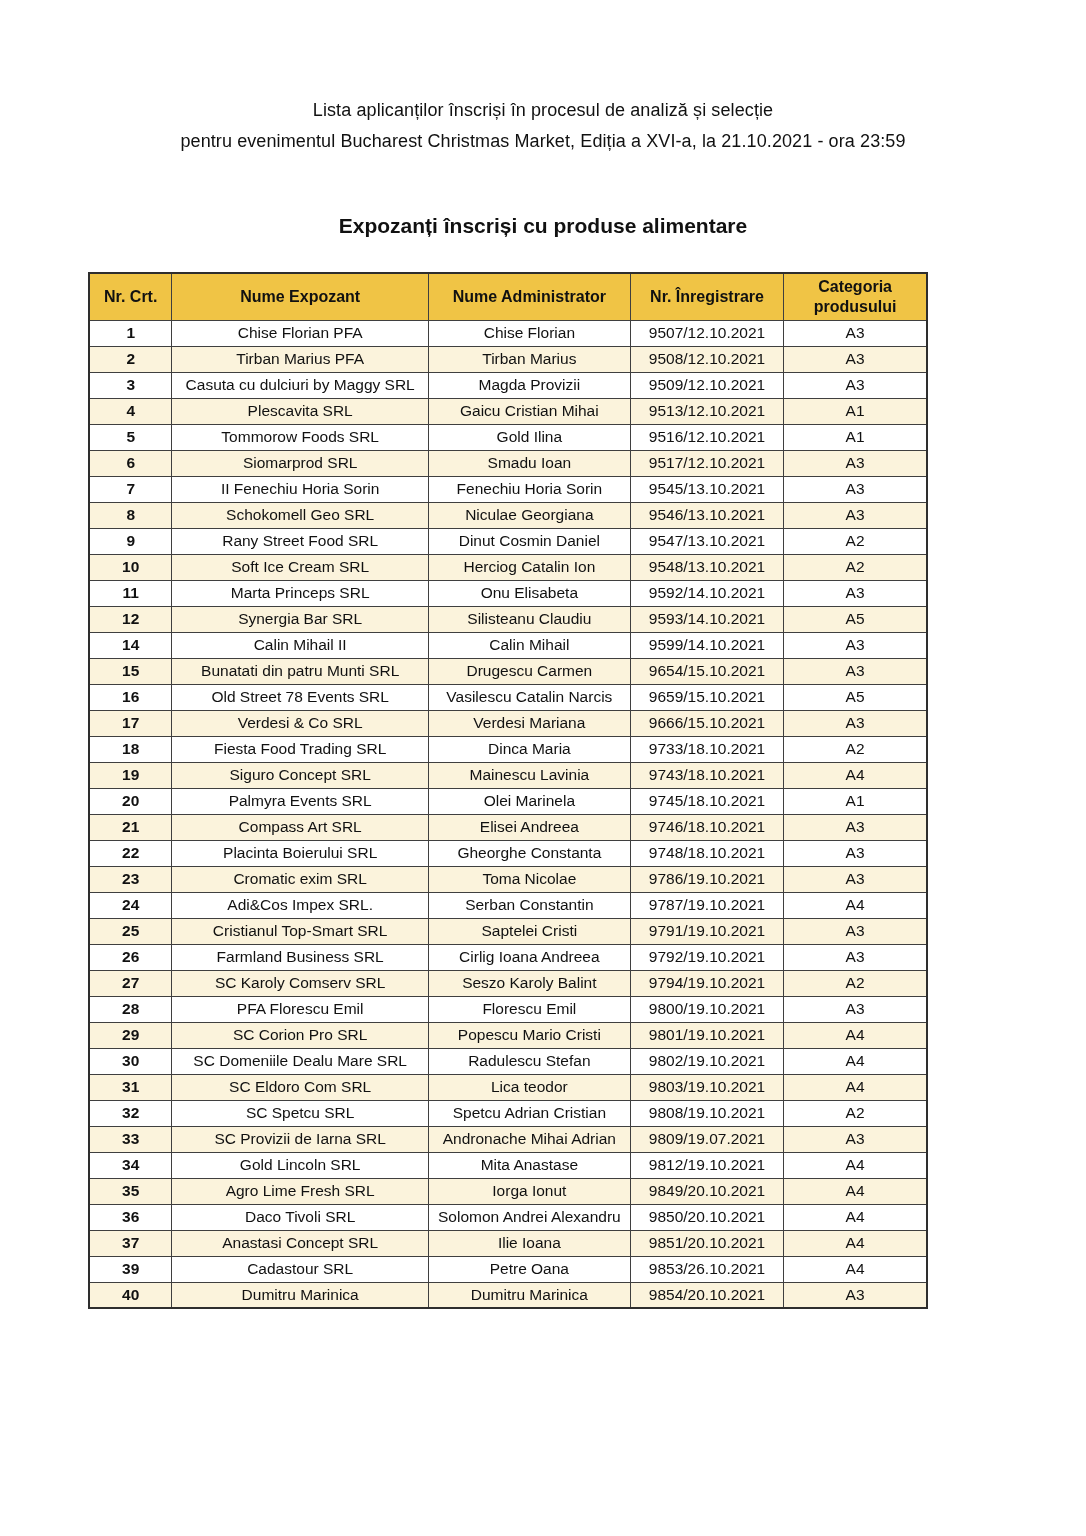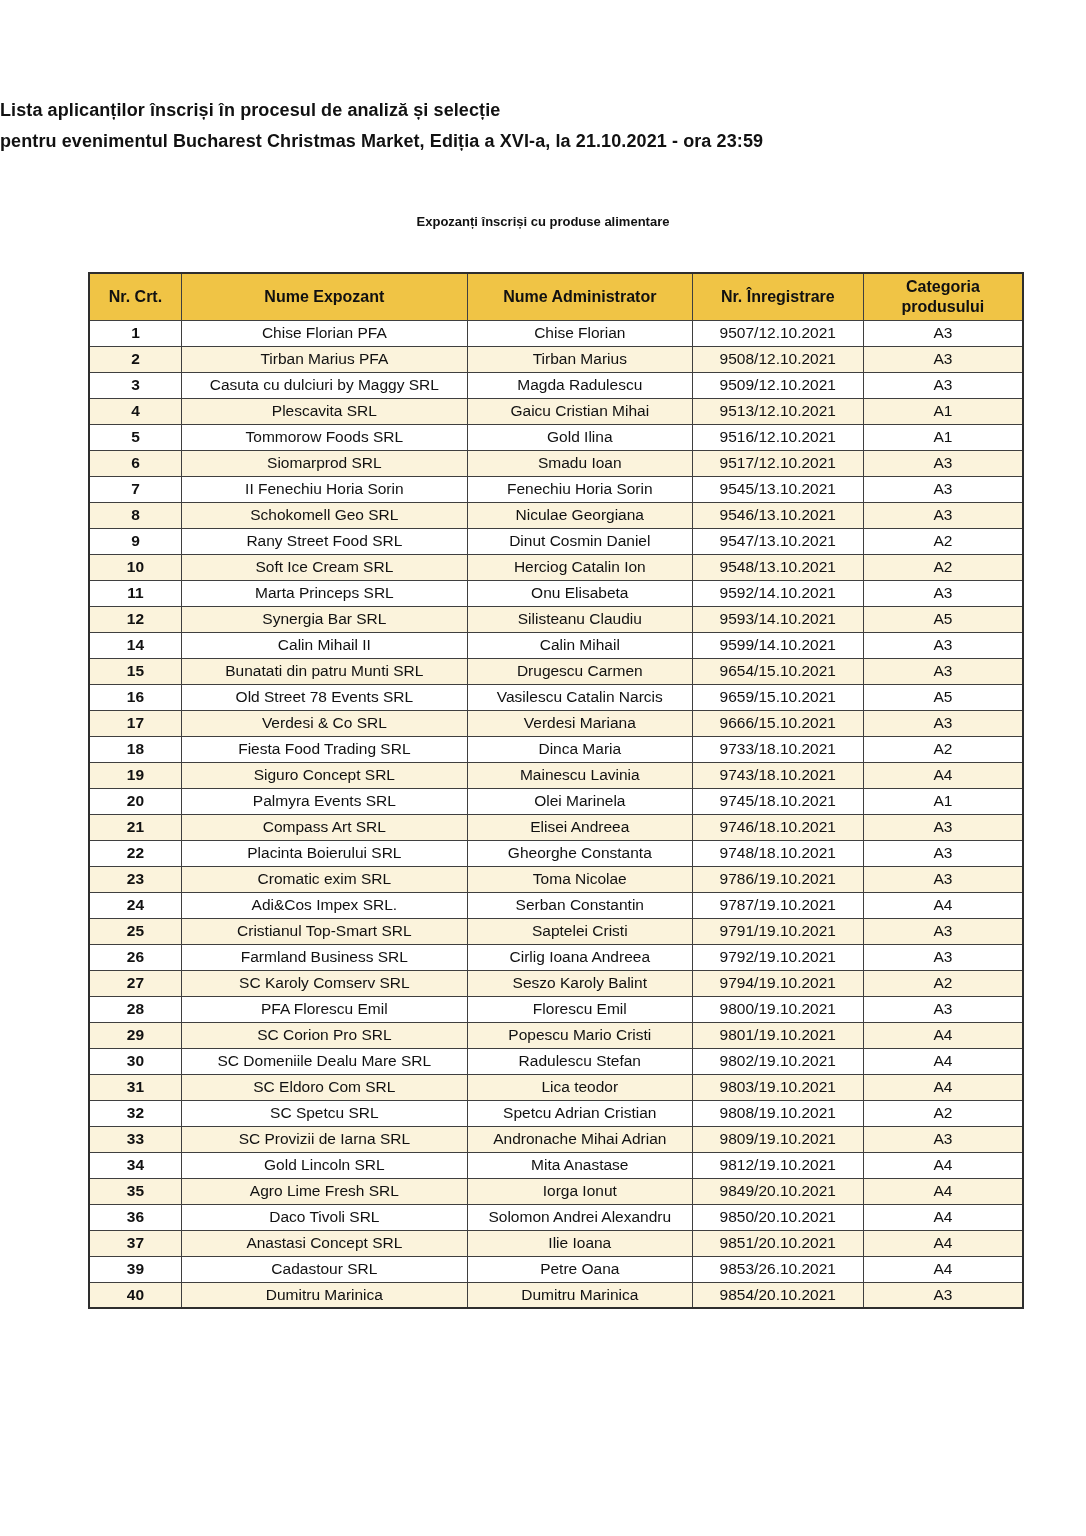--- a/index.html
+++ b/index.html
@@ -17,39 +17,40 @@
     font-family: "Liberation Sans", "DejaVu Sans", sans-serif;
     color: var(--text-col);
     overflow: hidden;
     position: relative;
   }
   .heading {
     position: absolute;
     top: 95px;
     left: 0;
     right: 0;
-    font-weight: bold;
+    text-align: center;
+    font-weight: normal;
     font-size: 18px;
     line-height: 31px;
     letter-spacing: 0.1px;
   }
   .subtitle {
     position: absolute;
     top: 214px;
     left: 0;
     right: 0;
     text-align: center;
     font-weight: bold;
-    font-size: 13px;
+    font-size: 21px;
   }
   table.applicants {
     position: absolute;
     left: 88px;
     top: 272px;
-    width: 936px;
+    width: 840px;
     border-collapse: collapse;
     table-layout: fixed;
     border: 2.5px solid var(--outer-border-col);
   }
   table.applicants col.c1 { width: 9.9%; }
   table.applicants col.c2 { width: 30.6%; }
   table.applicants col.c3 { width: 24.1%; }
   table.applicants col.c4 { width: 18.3%; }
   table.applicants col.c5 { width: 17.1%; }
   table.applicants th {
@@ -115,21 +116,21 @@
       <tr>
         <td>2</td>
         <td>Tirban Marius PFA</td>
         <td>Tirban Marius</td>
         <td>9508/12.10.2021</td>
         <td>A3</td>
       </tr>
       <tr>
         <td>3</td>
         <td>Casuta cu dulciuri by Maggy SRL</td>
-        <td>Magda Radulescu</td>
+        <td>Magda Provizii</td>
         <td>9509/12.10.2021</td>
         <td>A3</td>
       </tr>
       <tr>
         <td>4</td>
         <td>Plescavita SRL</td>
         <td>Gaicu Cristian Mihai</td>
         <td>9513/12.10.2021</td>
         <td>A1</td>
       </tr>
@@ -319,21 +320,21 @@
         <td>32</td>
         <td>SC Spetcu SRL</td>
         <td>Spetcu Adrian Cristian</td>
         <td>9808/19.10.2021</td>
         <td>A2</td>
       </tr>
       <tr>
         <td>33</td>
         <td>SC Provizii de Iarna SRL</td>
         <td>Andronache Mihai Adrian</td>
-        <td>9809/19.10.2021</td>
+        <td>9809/19.07.2021</td>
         <td>A3</td>
       </tr>
       <tr>
         <td>34</td>
         <td>Gold Lincoln SRL</td>
         <td>Mita Anastase</td>
         <td>9812/19.10.2021</td>
         <td>A4</td>
       </tr>
       <tr>

